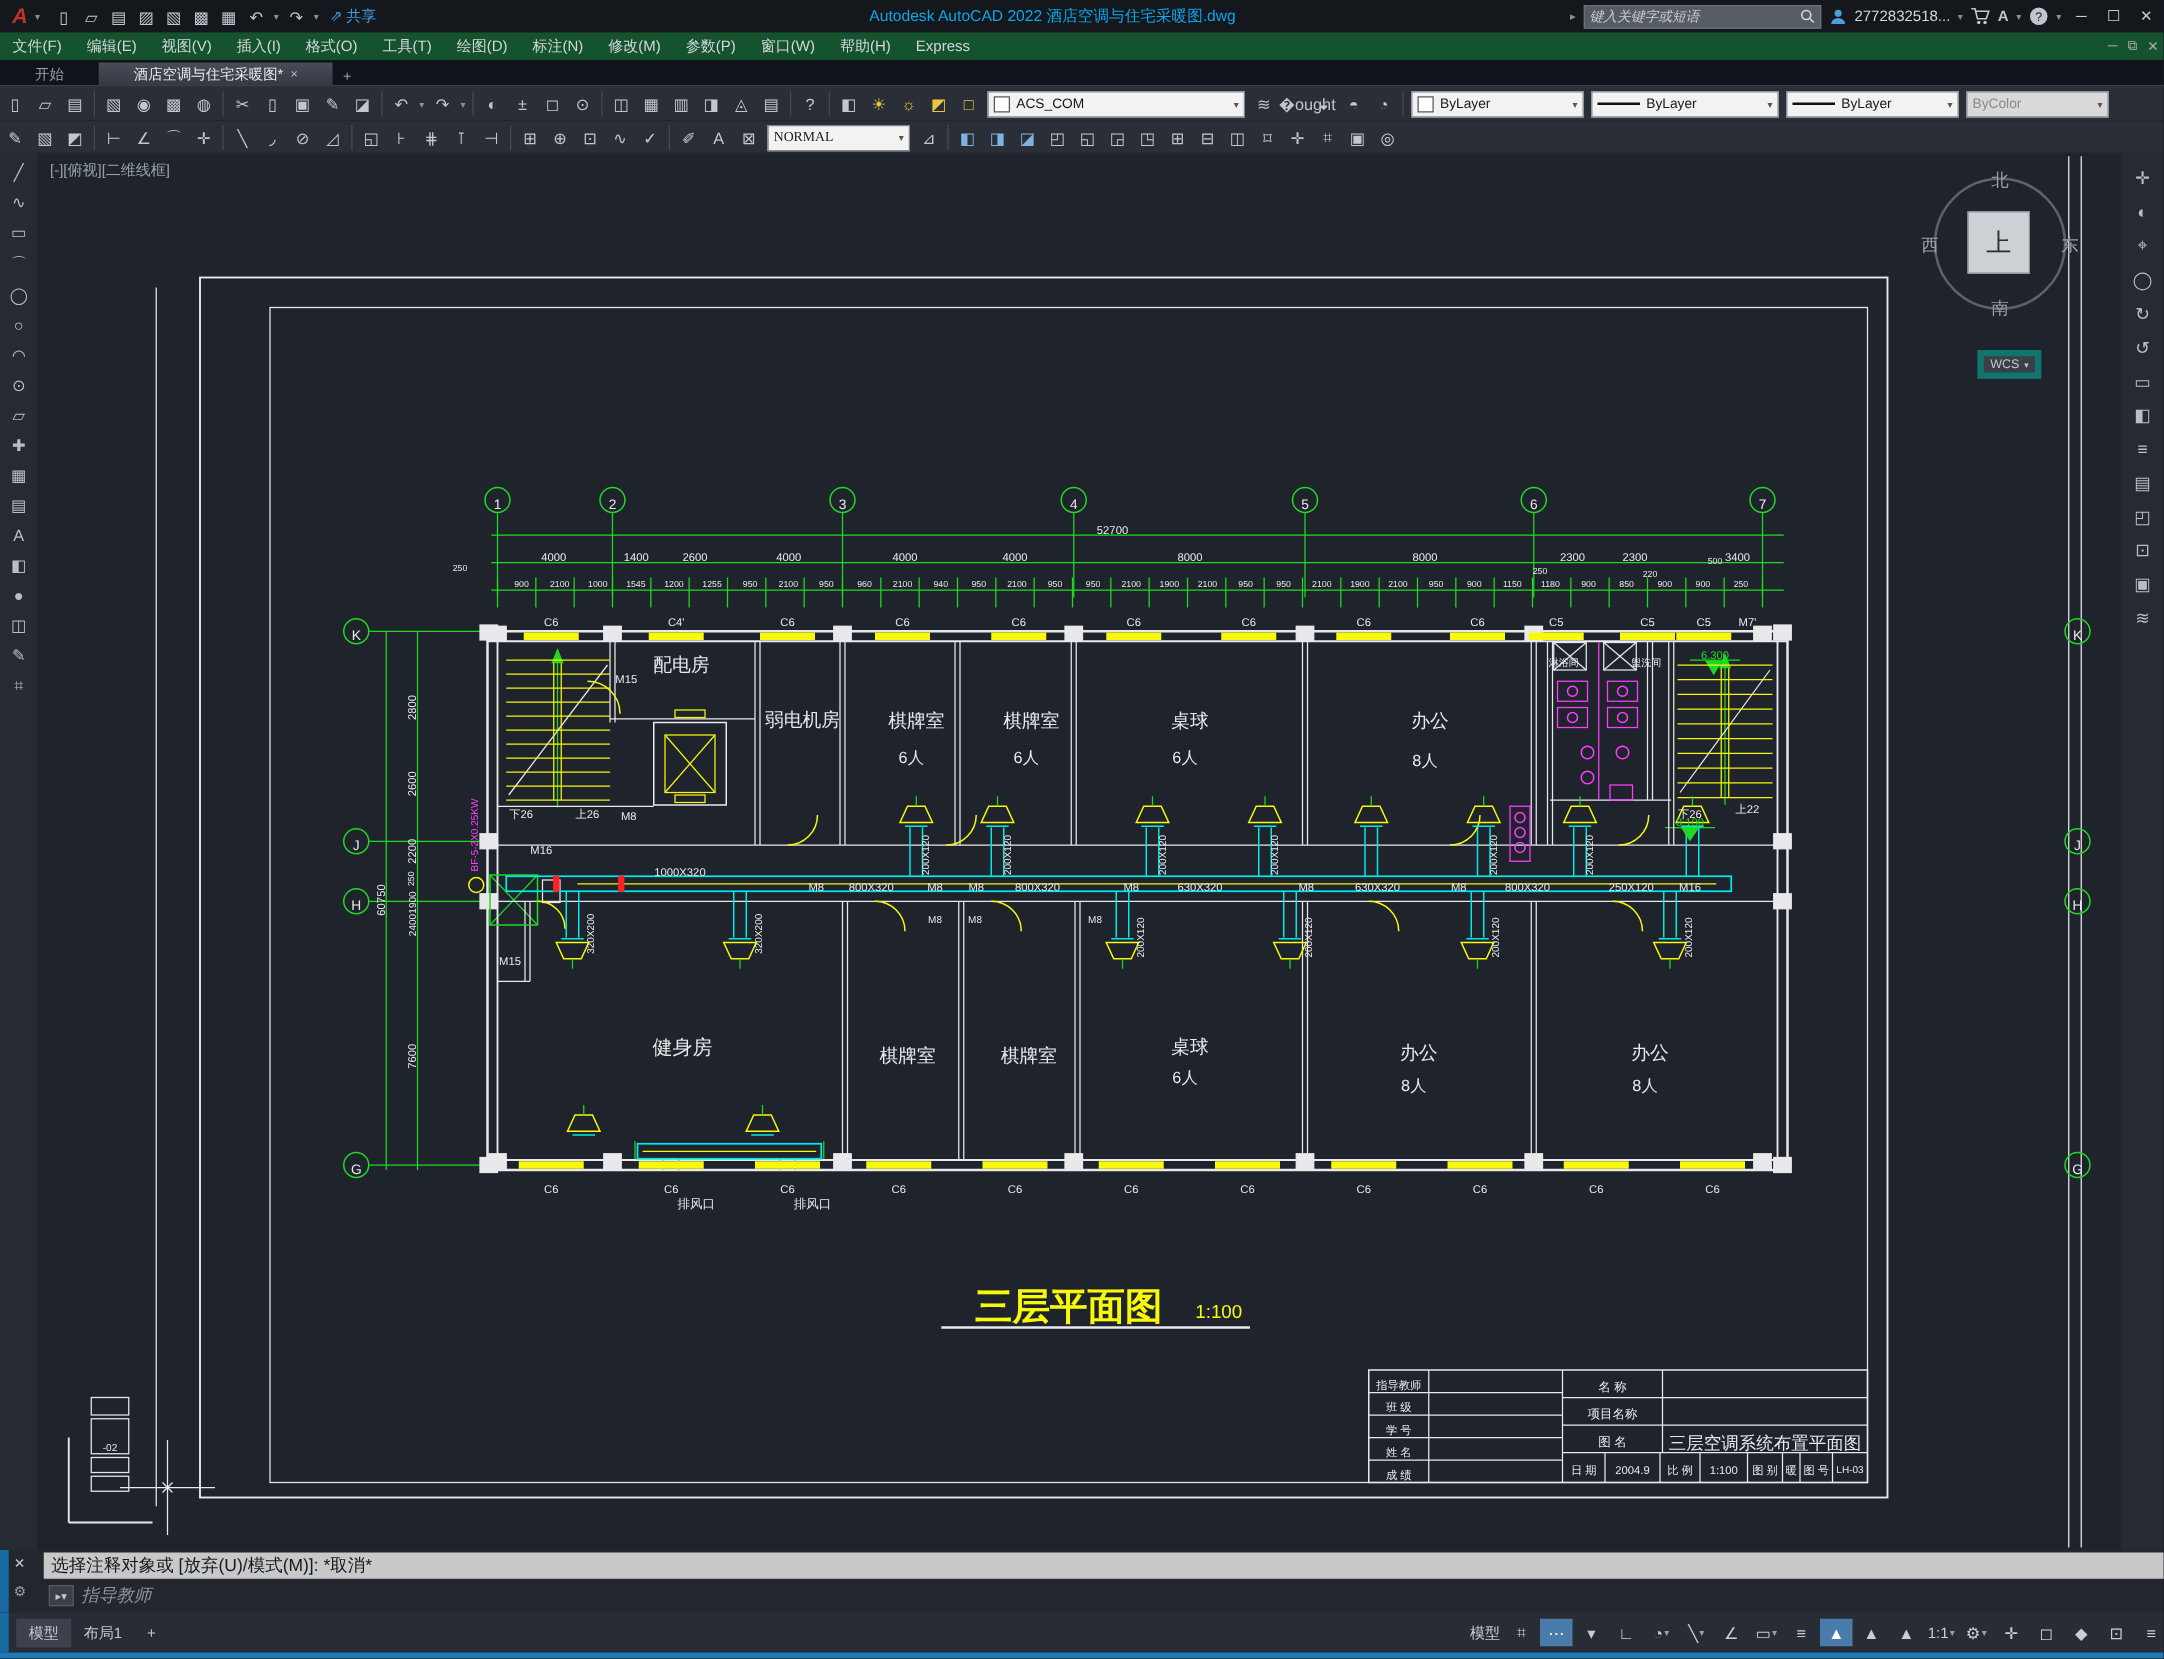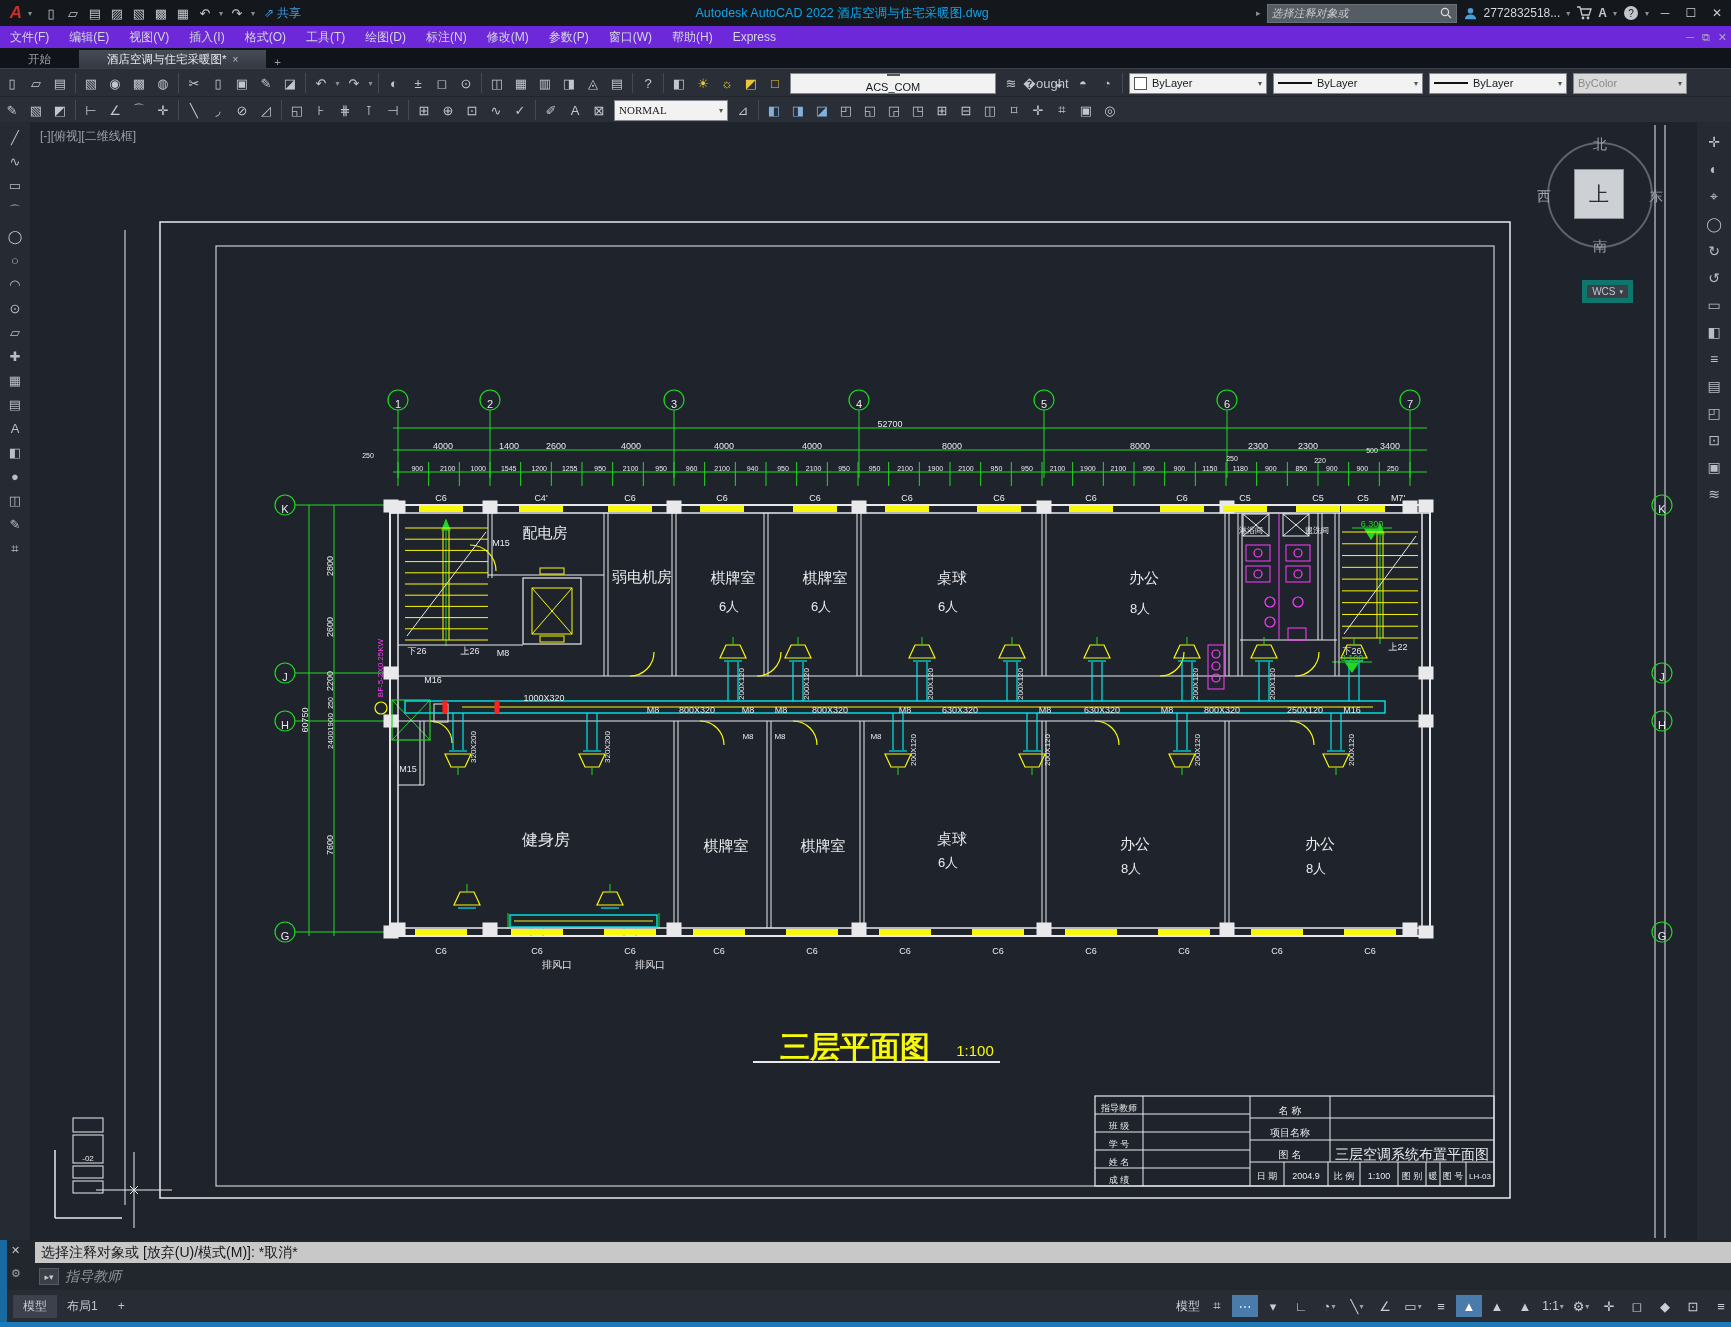--- a/index.html
+++ b/index.html
@@ -16,21 +16,21 @@
   #qat .ic.sm{width:10px;font-size:8px;color:#8a8f96;}
   .share{display:flex;align-items:center;gap:3px;color:#3f9ae0;margin-left:6px;}
   .title{position:absolute;left:50%;transform:translateX(-58%);color:#0ea5e9;font-size:12.5px;white-space:nowrap;}
   #tb-right{position:absolute;right:4px;display:flex;align-items:center;gap:6px;}
   .searchbox{width:180px;height:17px;background:#565c64;border:1px solid #6a7078;color:#c9ccd1;
              font-style:italic;font-size:11px;display:flex;align-items:center;padding:0 4px;gap:4px;}
   .searchbox i{flex:1;overflow:hidden;white-space:nowrap;}
   .acct{color:#d4d8dd;}
   .winbtn{width:20px;text-align:center;color:#c9cdd3;font-size:12px;}
   
-  #menubar{position:absolute;left:0;top:26px;width:100%;height:22px;background:#6d28d9;
+  #menubar{position:absolute;left:0;top:26px;width:100%;height:22px;background:#14532d;
            display:flex;align-items:center;font-size:12px;}
   .menu-item{padding:0 10px;height:100%;display:flex;align-items:center;color:#d2d6db;}
   #menuwin{position:absolute;right:4px;display:flex;gap:8px;color:#a7acb3;font-size:11px;}
   
   #tabbar{position:absolute;left:0;top:48px;width:100%;height:20px;background:#10131a;
           display:flex;align-items:flex-end;font-size:11.5px;}
   .ftab{height:18px;display:flex;align-items:center;padding:0 28px;color:#9aa0a8;gap:6px;}
   .ftab.active{background:linear-gradient(#474c57,#343943);color:#e8eaee;justify-content:space-between;}
   .ftab .x{color:#b9bec5;font-size:10px;}
   .plus{color:#9aa0a8;padding:0 8px;}
@@ -112,21 +112,21 @@
         <div class="ic sm">▾</div>
       </div>
     <span class="share">
       <span>⇗</span>
       <span>共享</span>
     </span>
     <div class="title">Autodesk AutoCAD 2022   酒店空调与住宅采暖图.dwg</div>
     <div id="tb-right">
       <span style="color:#8a8f96;font-size:9px;">▸</span>
       <div class="searchbox">
-        <i>选择注释对象或</i>
+        <i>键入关键字或短语</i>
         <svg width="12" height="12" viewBox="0 0 12 12">
           <circle cx="5" cy="5" r="3.6" fill="none" stroke="#d6d9dd" stroke-width="1.3"></circle>
           <line x1="8" y1="8" x2="11" y2="11" stroke="#d6d9dd" stroke-width="1.3"></line>
         </svg>
       </div>
       <svg width="15" height="15" viewBox="0 0 16 16">
         <circle cx="8" cy="5" r="3" fill="#4a9fd8"></circle>
           <path d="M2,14 a6,5 0 0 1 12,0 Z" fill="#4a9fd8"></path>
       </svg>
       <span class="acct">2772832518...</span>
@@ -215,21 +215,21 @@
       <div class="tbic">◬</div>
       <div class="tbic">▤</div>
       <div class="tbsep"></div>
       <div class="tbic">?</div>
       <div class="tbsep"></div>
       <div class="tbic">◧</div>
       <div class="tbic y">☀</div>
       <div class="tbic y">☼</div>
       <div class="tbic y">◩</div>
       <div class="tbic y">□</div>
-      <div class="tbsel" style="width: 196px; flex-direction: column;">
+      <div class="tbsel" style="width: 196px;">
         <span class="sw"></span>
         <span>ACS_COM</span>
         <span class="dn">▾</span>
       </div>
       <div class="tbic">≋</div>
       <div class="tbic">�ought</div>
       <div class="tbic">◒</div>
       <div class="tbic">◓</div>
       <div class="tbic">◔</div>
       <div class="tbsep"></div>

